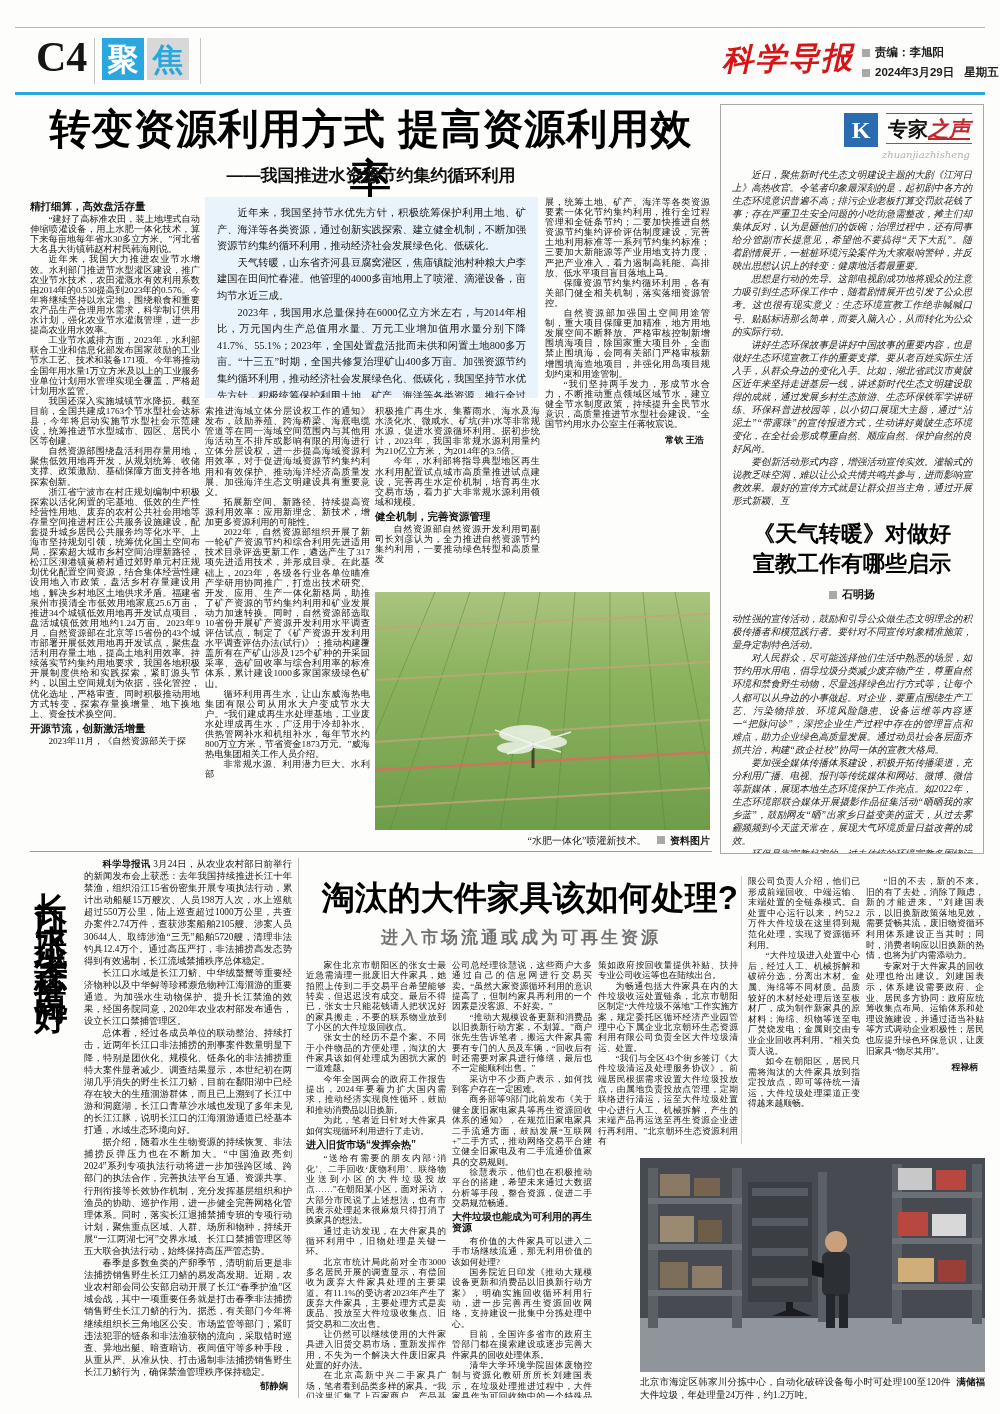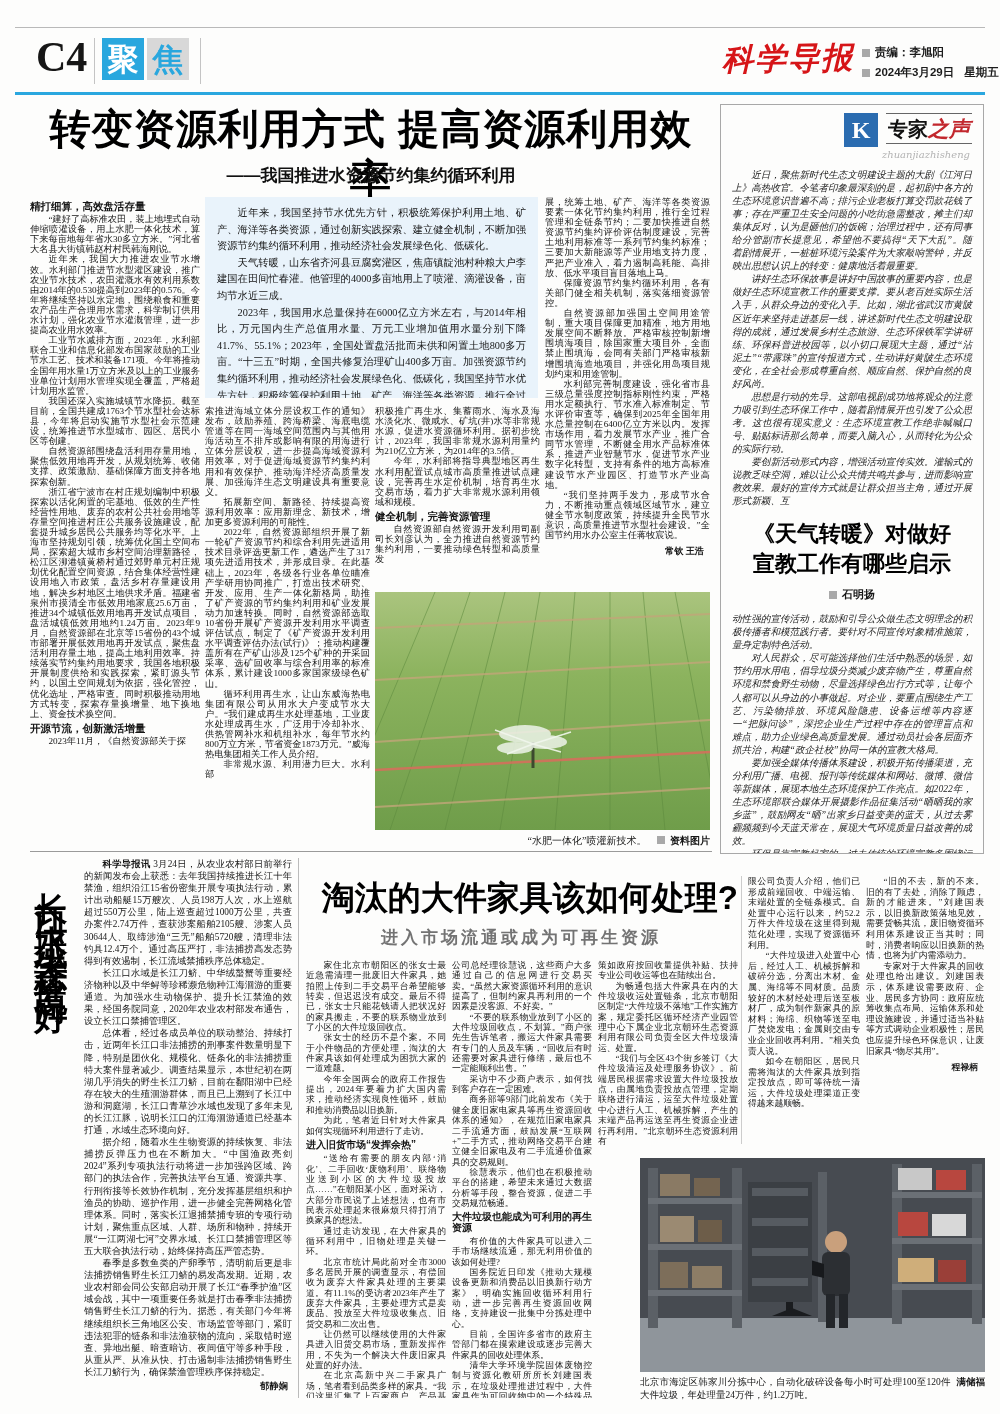--- a/index.html
+++ b/index.html
@@ -44,21 +44,21 @@
   .field-cap .credit{font-weight:bold;margin-left:8px;}
   .rule-mid{left:30px;top:851px;width:682px;height:1px;background:#9a9a9a;}
   
   .sidebar{left:720px;top:104px;width:264px;height:750px;border:1px solid #a8a8a8;background:#fdfdfc;
            padding:8px 11px;box-sizing:border-box;overflow:hidden;}
   .sb-head{display:flex;justify-content:flex-end;align-items:flex-start;gap:8px;margin-bottom:6px;}
   .k-box{width:34px;height:34px;background:#2b6cb0;color:#fff;text-align:center;line-height:34px;
          font-family:"Liberation Serif",serif;font-weight:900;font-size:24px;}
   .sb-head-right{border-top:1px solid #666;border-bottom:1px solid #666;padding:1px 2px 0;}
   .zj{font-family:"Liberation Sans",sans-serif;font-weight:900;font-size:20px;color:#111;}
-  .zs{font-family:"DejaVu Serif",serif;font-style:italic;font-weight:bold;font-size:21px;color:#c2272d;}
+  .zs{font-family:"DejaVu Serif",serif;font-style:italic;font-weight:bold;font-size:21px;color:#c2272d;text-decoration:underline;}
   .sb-pinyin{text-align:right;font-style:italic;color:#b3b3b3;font-size:10px;margin:-4px 2px 8px 0;
              font-family:"DejaVu Serif",serif;}
   .sb-text{font-size:9.6px;line-height:13.05px;font-style:italic;color:#222;}
   .sb-text p{margin:0;text-indent:2em;text-align:justify;}
   .sb-text p.cont{text-indent:0;}
   .sb-title{text-align:center;font-family:"Liberation Sans",sans-serif;font-weight:900;
             font-size:22px;line-height:30px;margin:12px 0 8px;color:#000;}
   .sb-byline{text-align:left;font-size:11px;font-weight:bold;margin-bottom:10px;
              font-family:"Liberation Sans",sans-serif;display:flex;justify-content:center;align-items:center;}
   
@@ -142,21 +142,20 @@
   <div class="abs coltext mcol" id="mc3">
       <p class="cont">积极推广再生水、集蓄雨水、海水及海水淡化水、微咸水、矿坑(井)水等非常规水源，促进水资源循环利用。据初步统计，2023年，我国非常规水源利用量约为210亿立方米，为2014年的3.5倍。</p>
       <p>今年，水利部将指导典型地区再生水利用配置试点城市高质量推进试点建设，完善再生水定价机制，培育再生水交易市场，着力扩大非常规水源利用领域和规模。</p>
       <p class="sub">健全机制，完善资源管理</p>
       <p>自然资源部自然资源开发利用司副司长刘彦认为，全力推进自然资源节约集约利用，一要推动绿色转型和高质量发</p>
     </div>
   <div class="abs coltext mcol" id="mc4">
       <p class="cont">展，统筹土地、矿产、海洋等各类资源要素一体化节约集约利用，推行全过程管理和全链条节约；二要加快推进自然资源节约集约评价评估制度建设，完善土地利用标准等一系列节约集约标准；三要加大新能源等产业用地支持力度，严把产业准入，着力遏制高耗能、高排放、低水平项目盲目落地上马。</p>
       <p>保障资源节约集约循环利用，各有关部门健全相关机制，落实落细资源管控。</p>
       <p>自然资源部加强国土空间用途管制，重大项目保障更加精准，地方用地发展空间不断释放。严格审核控制新增围填海项目，除国家重大项目外，全面禁止围填海，会同有关部门严格审核新增围填海造地项目，并强化用岛项目规划约束和用途管制。</p>
-      <p>水利部完善制度建设，强化省市县三级总量强度控制指标刚性约束，严格用水定额执行、节水准入标准制定、节水评价审查等，确保到2025年全国年用水总量控制在6400亿立方米以内。发挥市场作用，着力发展节水产业，推广合同节水管理，不断健全用水产品标准体系，推进产业智慧节水，促进节水产业数字化转型，支持有条件的地方高标准建设节水产业园区、打造节水产业高地。</p>
       <p>“我们坚持两手发力，形成节水合力，不断推动重点领域区域节水，建立健全节水制度政策，持续提升全民节水意识，高质量推进节水型社会建设。”全国节约用水办公室主任蒋牧宸说。</p>
       <p class="byline">常钦 王浩</p>
     </div>
 
   <div class="abs field-photo">
     <svg width="335" height="238" viewBox="0 0 335 238" xmlns="http://www.w3.org/2000/svg">
       <defs>
         <linearGradient id="fg" x1="0" y1="0" x2="0" y2="1">
           <stop offset="0" stop-color="#aac47e"></stop>
             <stop offset="0.35" stop-color="#8cb35e"></stop>
@@ -209,22 +208,22 @@
   <div class="abs sidebar">
     <div class="sb-head">
       <div class="k-box">K</div>
       <div class="sb-head-right">
         <span class="zj">专家</span><span class="zs">之声</span>
       </div>
     </div>
     <div class="sb-pinyin">zhuanjiazhisheng</div>
     <div class="sb-text">
         <p>近日，聚焦新时代生态文明建设主题的大剧《江河日上》高热收官。令笔者印象最深刻的是，起初剧中各方的生态环境意识普遍不高；排污企业老板打算交罚款花钱了事；存在严重卫生安全问题的小吃街急需整改，摊主们却集体反对，认为是砸他们的饭碗；治理过程中，还有同事给分管副市长提意见，希望他不要搞得“天下大乱”。随着剧情展开，一桩桩环境污染案件为大家敲响警钟，并反映出思想认识上的转变：健康地活着最重要。</p>
+        <p>思想是行动的先导。这部电视剧成功地将观众的注意力吸引到生态环保工作中，随着剧情展开也引发了公众思考。这也很有现实意义：生态环境宣教工作绝非喊喊口号、贴贴标语那么简单，而要入脑入心，从而转化为公众的实际行动。</p>
         <p>讲好生态环保故事是讲好中国故事的重要内容，也是做好生态环境宣教工作的重要支撑。要从老百姓实际生活入手，从群众身边的变化入手。比如，湖北省武汉市黄陂区近年来坚持走进基层一线，讲述新时代生态文明建设取得的成就，通过发展乡村生态旅游、生态环保铁军学讲研练、环保科普进校园等，以小切口展现大主题，通过“沾泥土”“带露珠”的宣传报道方式，生动讲好黄陂生态环境变化，在全社会形成尊重自然、顺应自然、保护自然的良好风尚。</p>
-        <p>思想是行动的先导。这部电视剧成功地将观众的注意力吸引到生态环保工作中，随着剧情展开也引发了公众思考。这也很有现实意义：生态环境宣教工作绝非喊喊口号、贴贴标语那么简单，而要入脑入心，从而转化为公众的实际行动。</p>
         <p>要创新活动形式内容，增强活动宣传实效。灌输式的说教乏味空洞，难以让公众共情共鸣共参与，进而影响宣教效果。最好的宣传方式就是让群众担当主角，通过开展形式新颖、互</p>
       </div>
     <div class="sb-title">
       <div>《天气转暖》对做好</div>
       <div>宣教工作有哪些启示</div>
     </div>
     <div class="sb-byline">
       <span class="sq"></span>
       <span>石明扬</span>
     </div>
@@ -258,21 +257,21 @@
       <p>为此，笔者近日针对大件家具如何实现循环利用进行了走访。</p>
       <p class="sub">进入旧货市场“发挥余热”</p>
       <p>“送给有需要的朋友内部‘消化’、二手回收‘废物利用’、联络物业送到小区的大件垃圾投放点……”在朝阳某小区，面对采访，大部分市民说了上述想法，也有市民表示处理起来很麻烦只得打消了换家具的想法。</p>
       <p>通过走访发现，在大件家具的循环利用中，旧物处理是关键一环。</p>
       <p>北京市统计局此前对全市3000多名居民开展的调查显示，有偿回收为废弃大件家具处理的主要渠道。有11.1%的受访者2023年产生了废弃大件家具，主要处理方式是卖废品、投放至大件垃圾收集点、旧货交易和二次出售。</p>
       <p>让仍然可以继续使用的大件家具进入旧货交易市场，重新发挥作用，不失为一个解决大件废旧家具处置的好办法。</p>
       <p>在北京高新中兴二手家具广场，笔者看到品类多样的家具。“我们这里汇集了上百家商户，产品基本能满足各种家庭所需。”北京高新中兴再生资源回收利用有限</p>
     </div>
   <div class="abs coltext fcol" id="fc2">
       <p class="cont">公司总经理徐慧说，这些商户大多通过自己的信息网进行交易买卖。“虽然大家资源循环利用的意识提高了，但制约家具再利用的一个因素是没客源、不好卖。”</p>
-      <p>“不要的联系物业放到了小区的大件垃圾回收点，不划算。”商户张先生告诉笔者，搬运大件家具需要有专门的人员及车辆，“回收后有时还需要对家具进行修缮，最后也不一定能顺利出售。”</p>
+      <p>“推动大规模设备更新和消费品以旧换新行动方案，不划算。”商户张先生告诉笔者，搬运大件家具需要有专门的人员及车辆，“回收后有时还需要对家具进行修缮，最后也不一定能顺利出售。”</p>
       <p>采访中不少商户表示，如何找到客户存在一定困难。</p>
       <p>商务部等9部门此前发布《关于健全废旧家电家具等再生资源回收体系的通知》，在规范旧家电家具二手流通方面，鼓励发展“互联网+”二手方式，推动网络交易平台建立健全旧家电及有二手流通价值家具的交易规则。</p>
       <p>徐慧表示，他们也在积极推动平台的搭建，希望未来通过大数据分析等手段，整合资源，促进二手交易规范畅通。</p>
       <p class="sub">大件垃圾也能成为可利用的再生资源</p>
       <p>有价值的大件家具可以进入二手市场继续流通，那无利用价值的该如何处理?</p>
       <p>国务院近日印发《推动大规模设备更新和消费品以旧换新行动方案》，明确实施回收循环利用行动，进一步完善再生资源回收网络，支持建设一批集中分拣处理中心。</p>
       <p>目前，全国许多省市的政府主管部门都在摸索建设或逐步完善大件家具的回收处理体系。</p>
       <p>清华大学环境学院固体废物控制与资源化教研所所长刘建国表示，在垃圾处理推进过程中，大件家具作为可回收物中的一个特殊品类，社区暂存—街道中转—区域集中再生的回收利用体系正在逐步建立，相关政</p>
     </div>
   <div class="abs coltext fcol" id="fc3">

